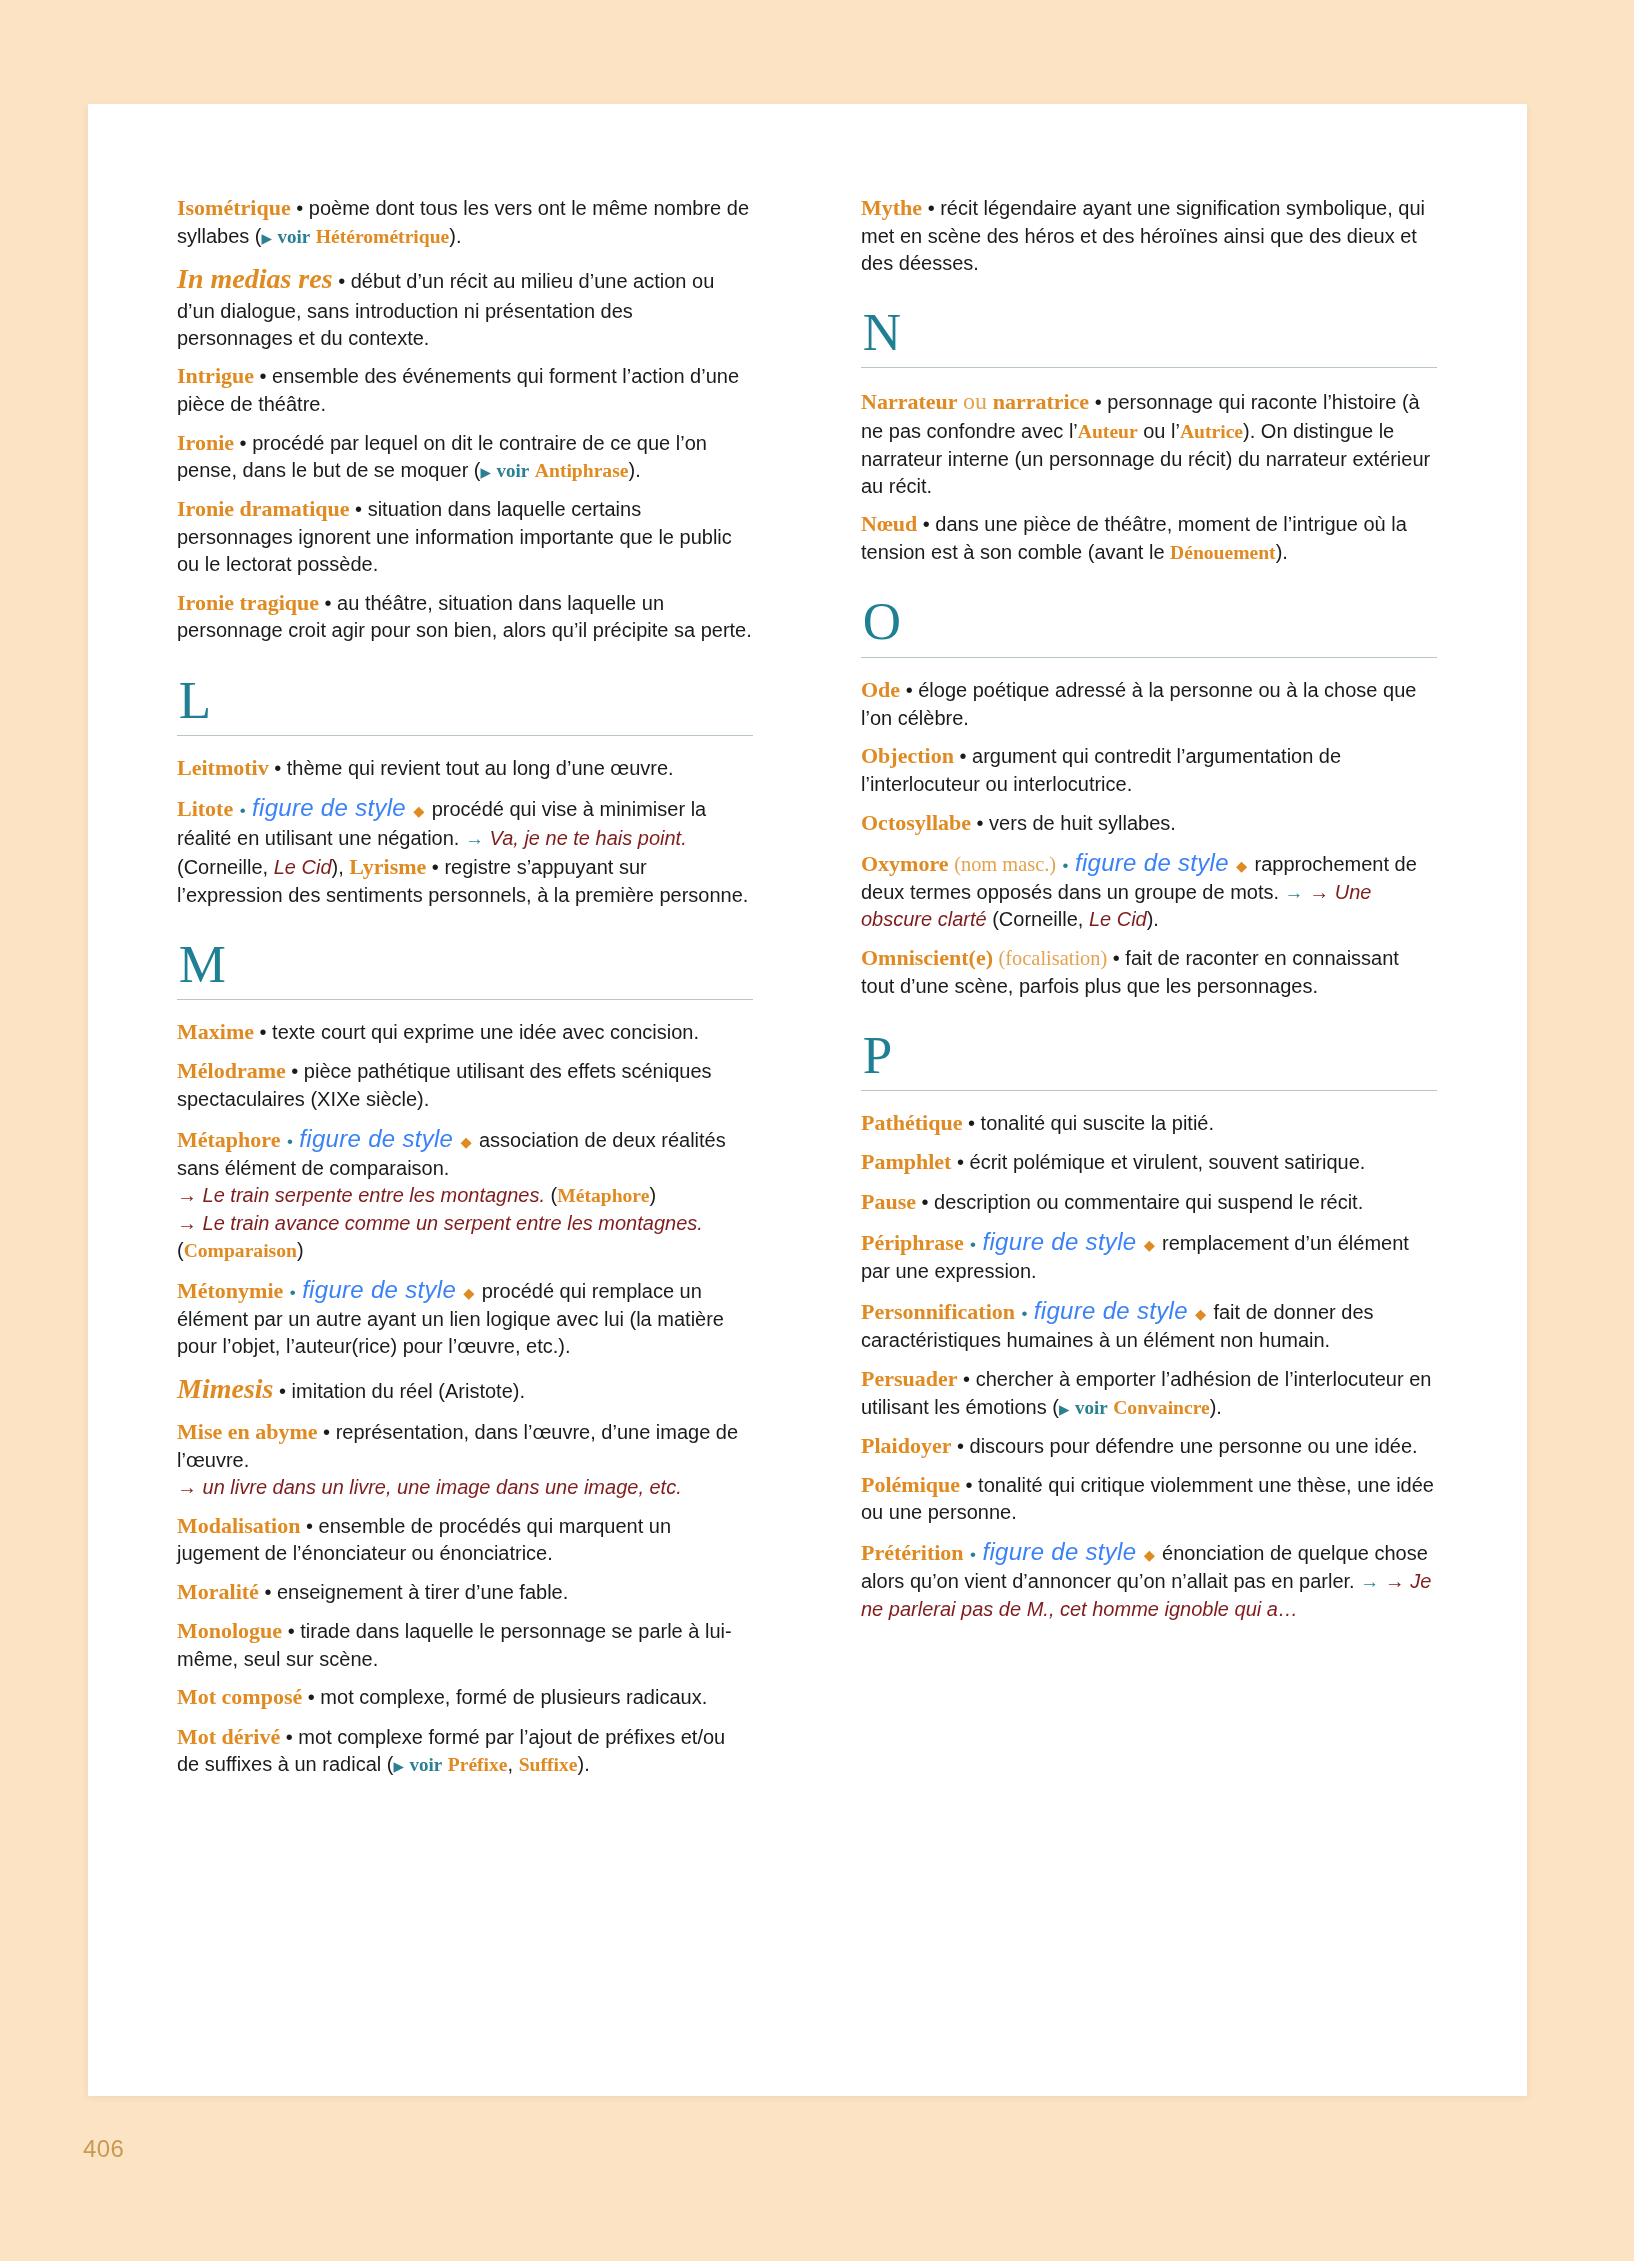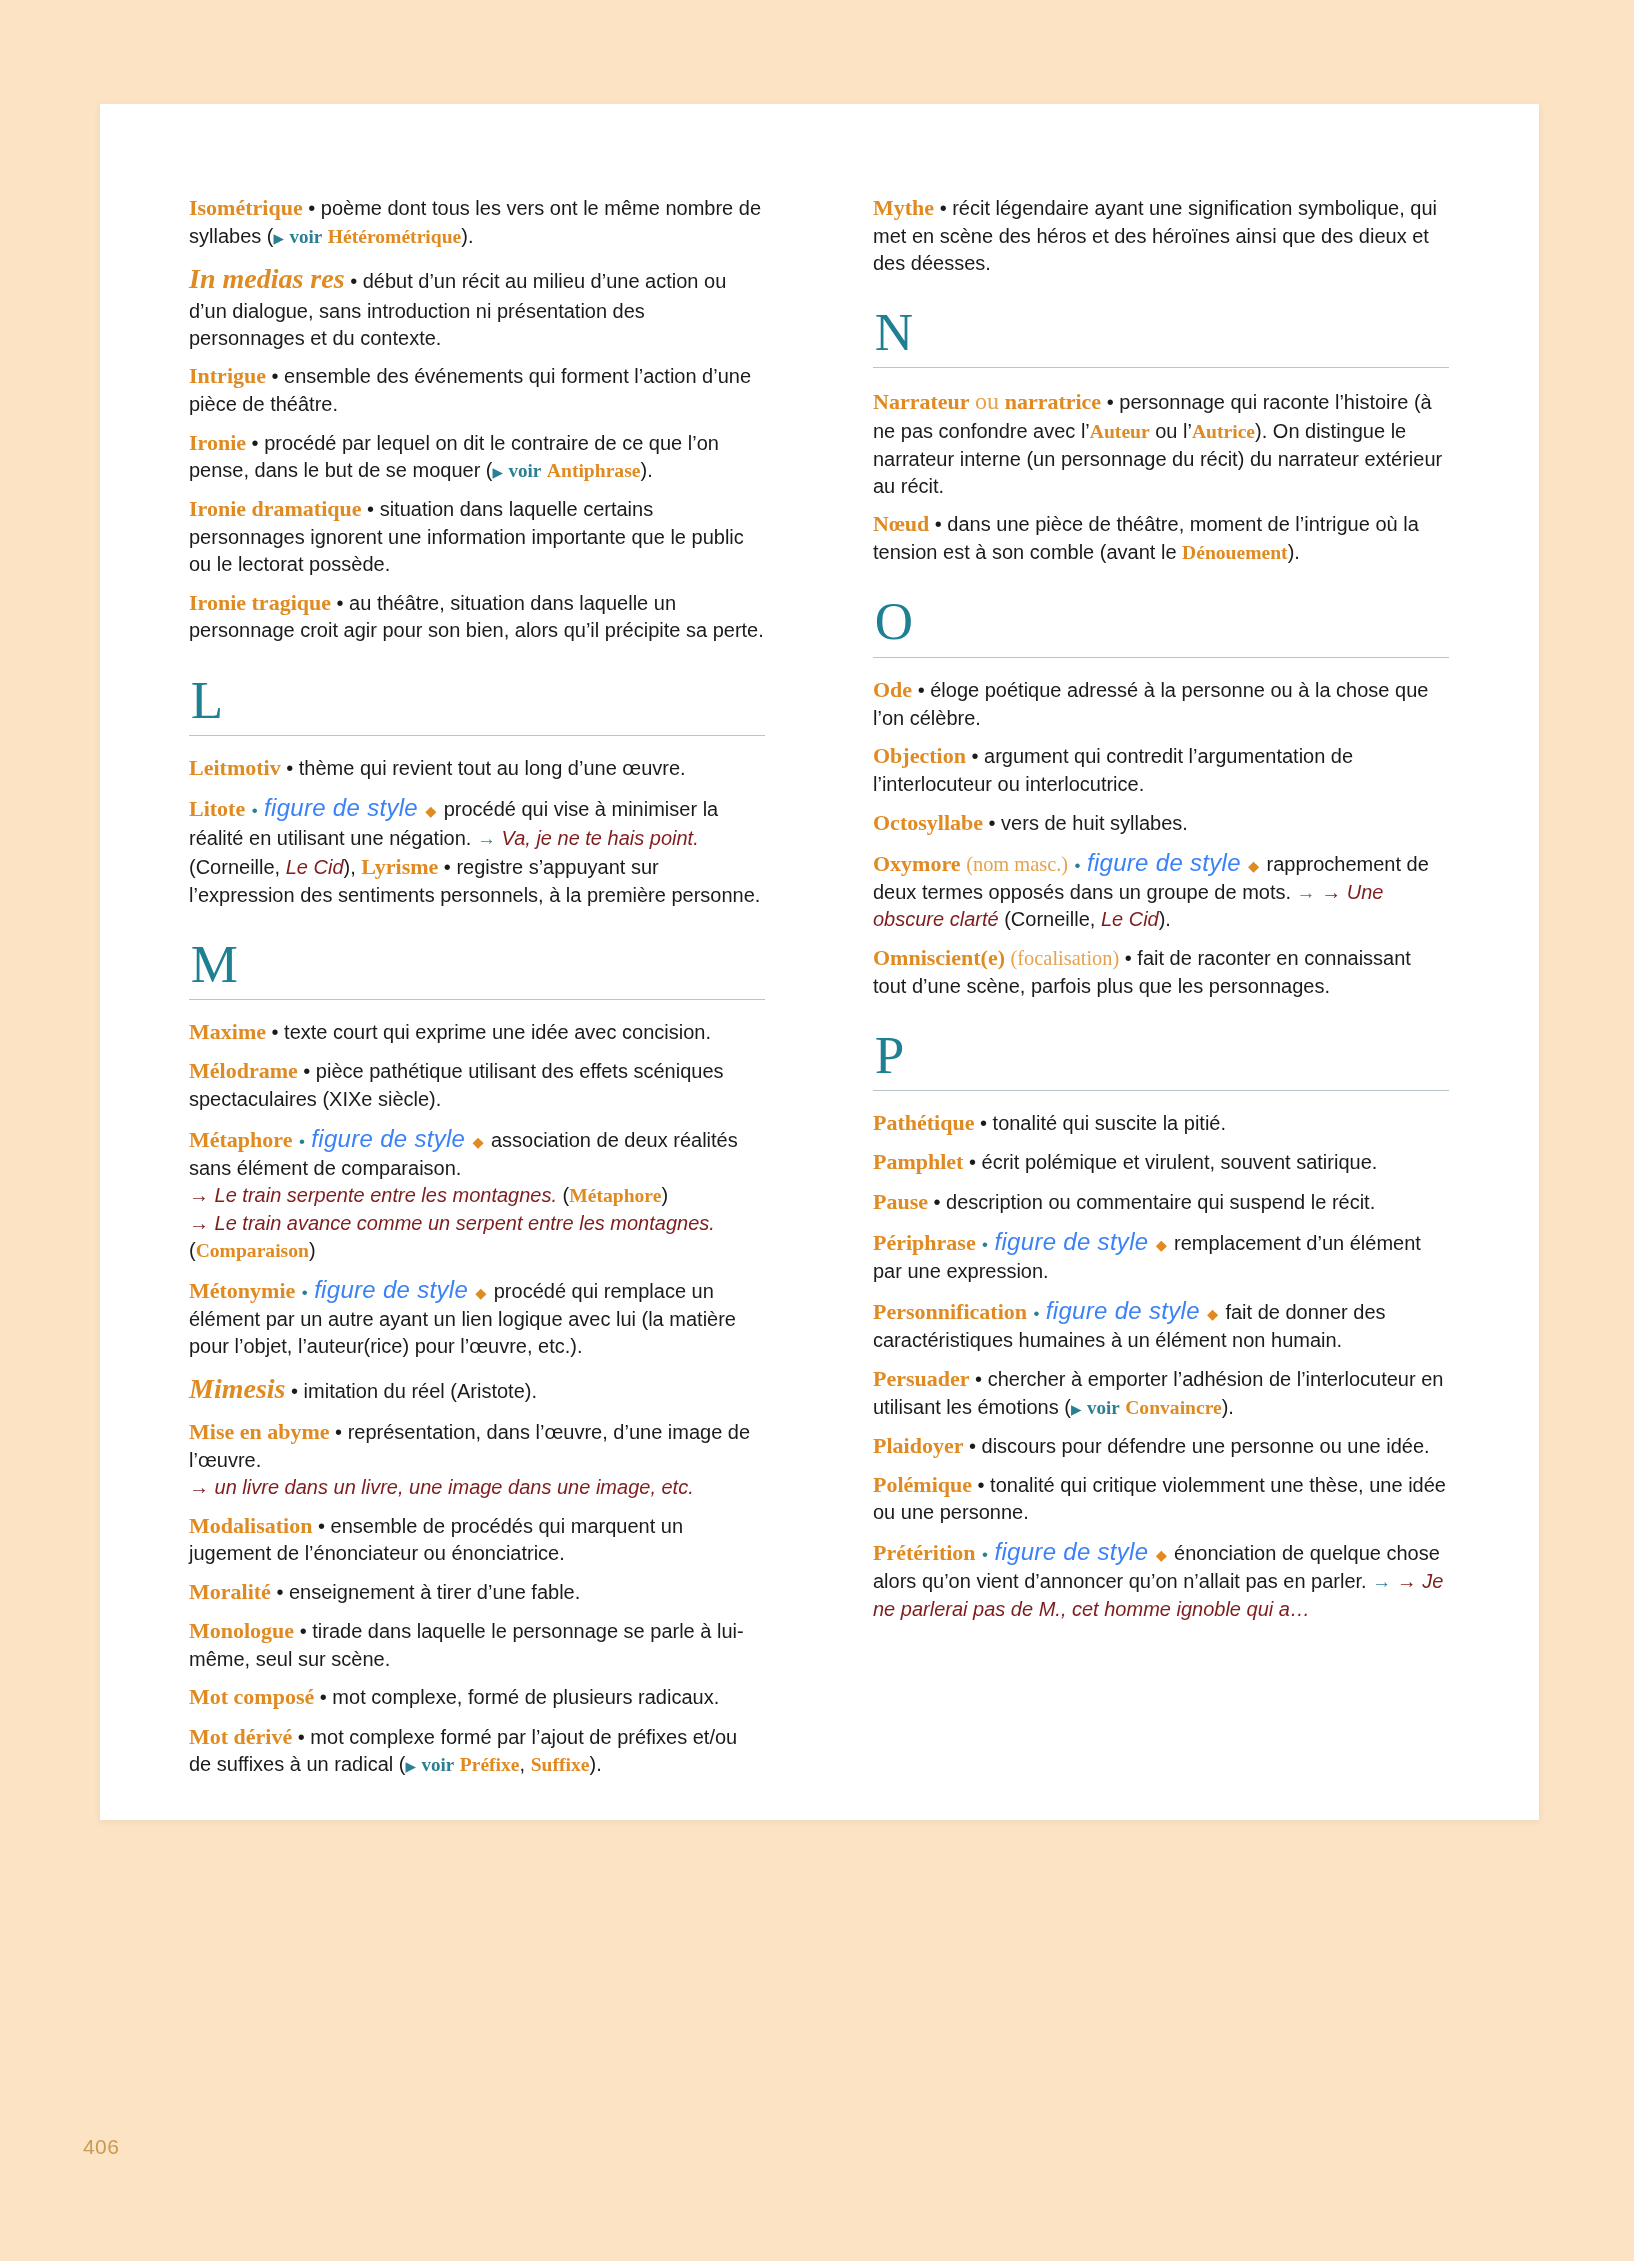--- a/index.html
+++ b/index.html
@@ -10,24 +10,24 @@
     width: 1635px;
     height: 2261px;
     background: #fbe3c4;
     font-family: "Liberation Sans", sans-serif;
     position: relative;
     overflow: hidden;
   }
 
   .page-sheet {
     position: absolute;
-    left: 100px;
+    left: 88px;
     top: 104px;
     width: 1439px;
-    height: 1716px;
+    height: 1992px;
     background: #ffffff;
     box-shadow: 0 1.7px 6.8px rgba(120,90,50,0.10);
   }
 
   .columns {
     position: absolute;
     left: 89px;
     top: 89px;
     width: 1260px;
     display: flex;
@@ -134,21 +134,21 @@
     border-top: 0.9px solid #b9c6c9;
     margin: 0 0 17px 0;
     width: 100%;
   }
 
   .page-number {
     position: absolute;
     left: 83px;
     top: 2135px;
     font-family: "Liberation Sans", sans-serif;
-    font-size: 21px;
+    font-size: 24px;
     color: #c99a52;
     letter-spacing: 0.4px;
   }
 </style>
 </head>
 <body>
 
 <div class="page-sheet">
   <div class="columns">
 

